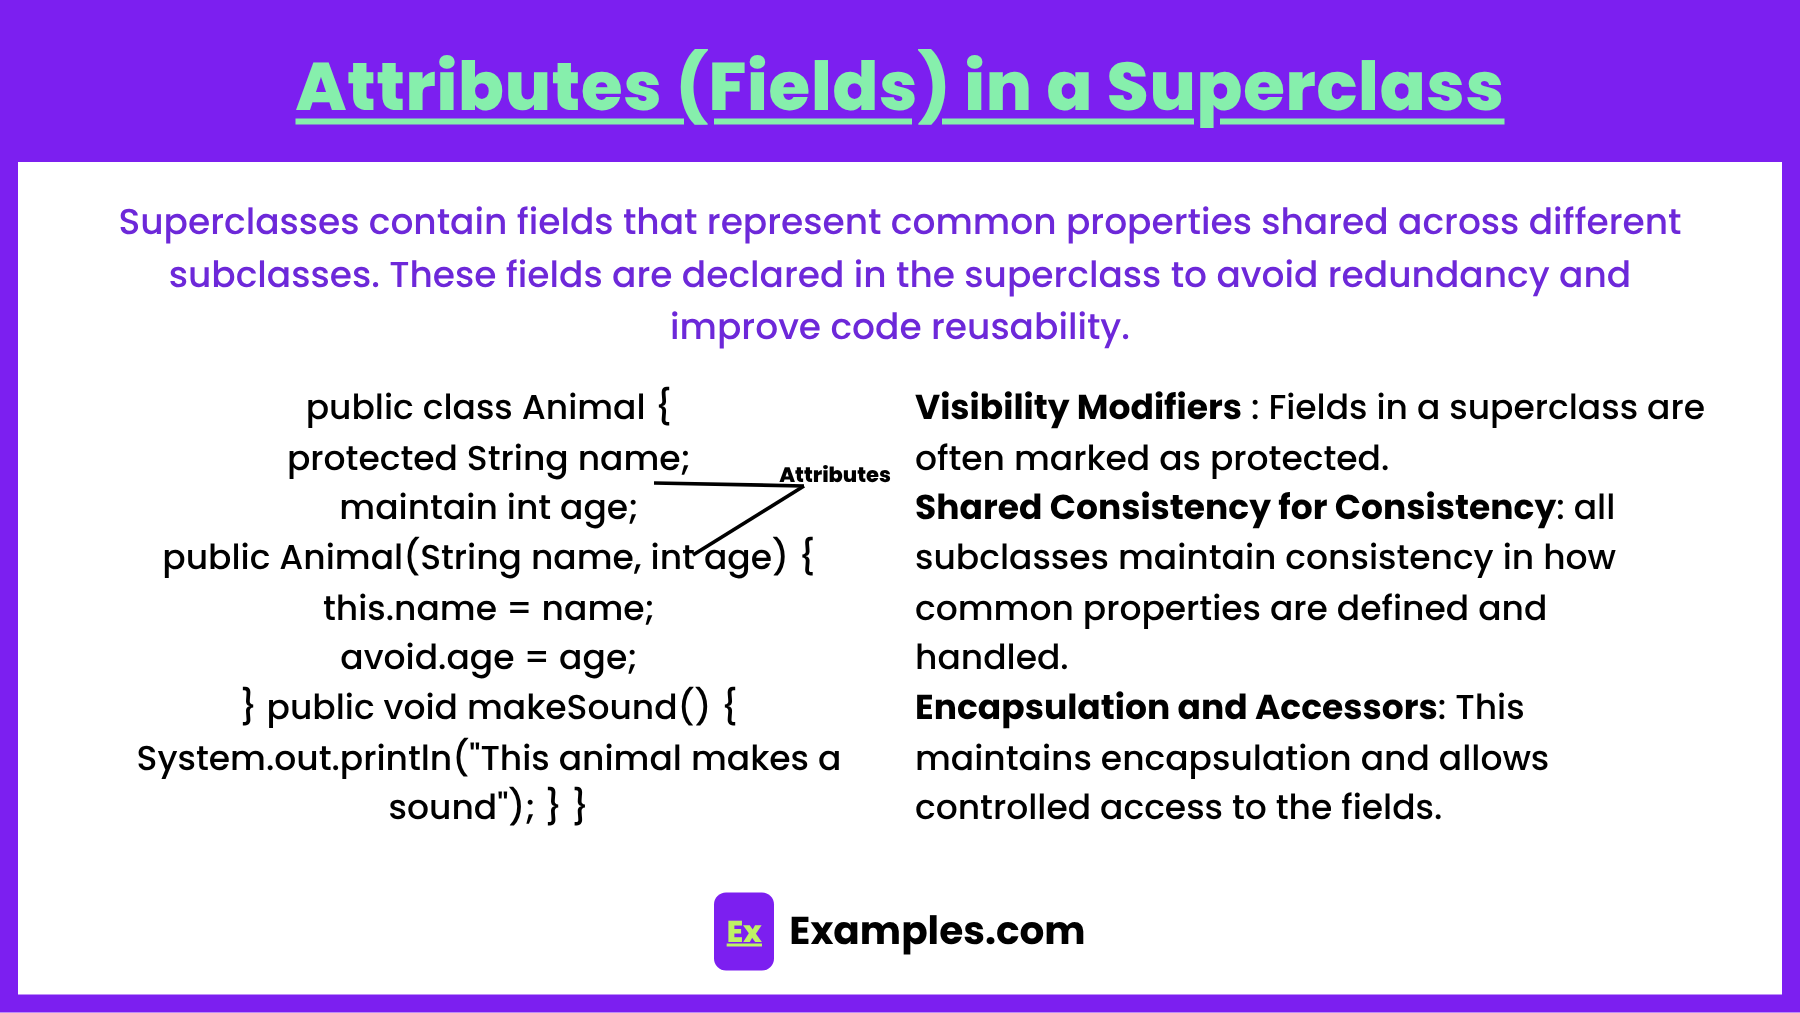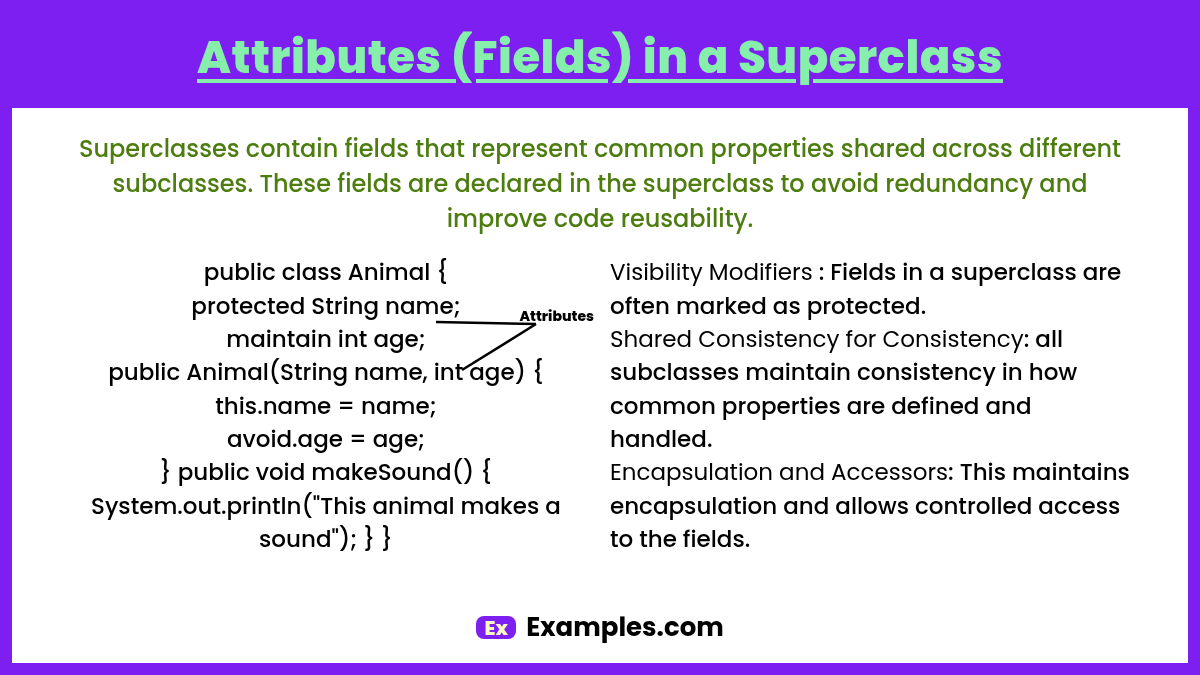--- a/index.html
+++ b/index.html
@@ -35,21 +35,21 @@
     background: #fff;
     padding: 24px 50px 16px 50px;
     display: flex;
     flex-direction: column;
     position: relative;
   }
   .intro {
     text-align: center;
     font-size: 24px;
     line-height: 1.45;
-    color: #4d7c0f;
+    color: #6d28d9;
     margin-bottom: 20px;
     font-weight: 500;
   }
   .columns {
     display: flex;
     gap: 20px;
     flex: 1;
     align-items: flex-start;
   }
   .left {
@@ -61,21 +61,21 @@
     position: relative;
     font-weight: 500;
   }
   .right {
     width: 50%;
     font-size: 23px;
     line-height: 1.45;
     color: #000;
     font-weight: 500;
   }
-  .right b { font-weight: 400; }
+  .right b { font-weight: 700; }
   .annot {
     position: absolute;
     top: 50px;
     right: -4px;
     font-weight: 800;
     font-size: 14px;
     margin-left: 32px;
   }
   .pointer {
     position: absolute;
@@ -84,29 +84,30 @@
   }
   .footer {
     display: flex;
     justify-content: center;
     align-items: center;
     gap: 10px;
     margin-top: 8px;
   }
   .logo {
     width: 40px;
-    height: 23px;
+    height: 52px;
     background: #7c1ff0;
     border-radius: 8px;
-    color: #fef9c3;
+    color: #bef264;
     font-weight: 800;
     font-size: 20px;
     display: flex;
     align-items: center;
     justify-content: center;
+    text-decoration: underline;
   }
   .brand {
     font-size: 26px;
     font-weight: 700;
     color: #000;
   }
 </style>
 </head>
 <body>
 

